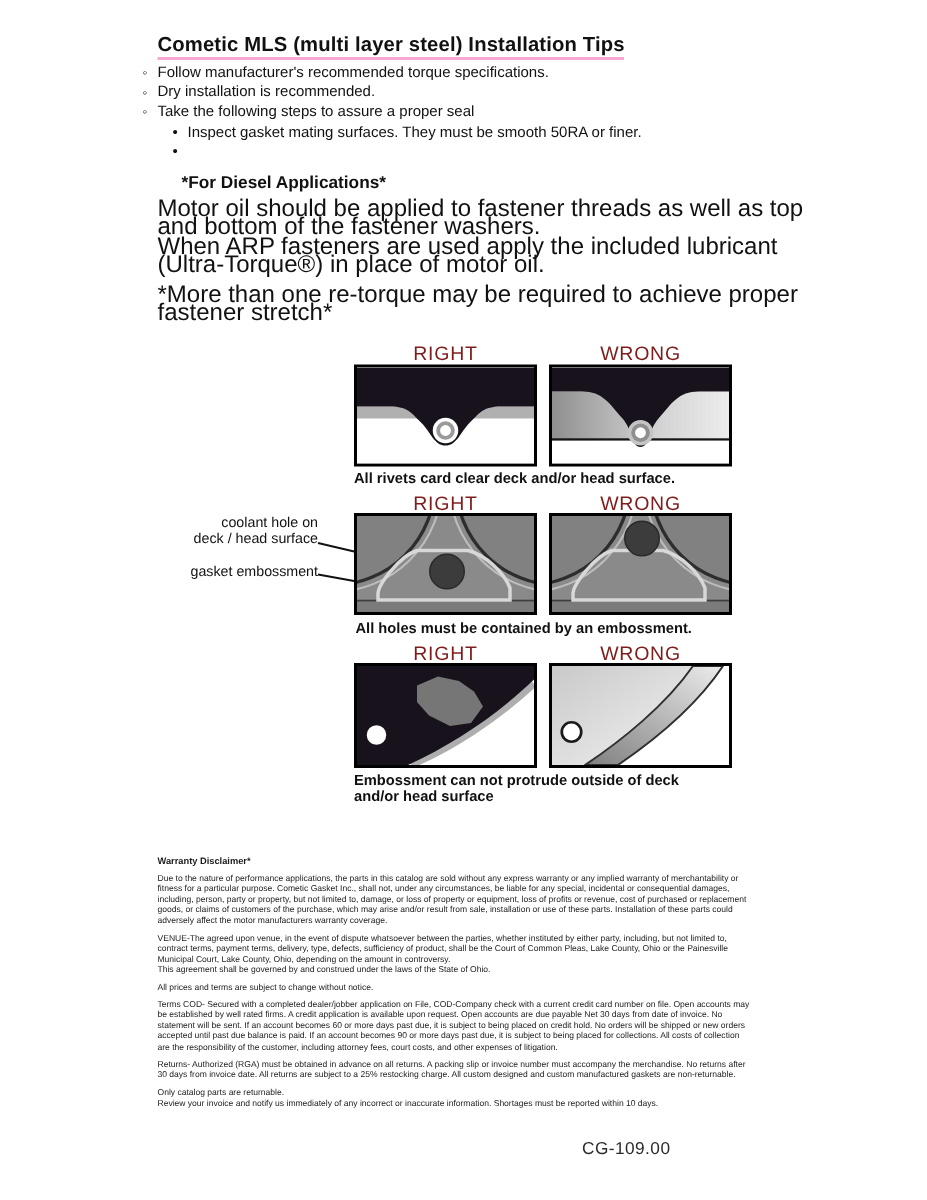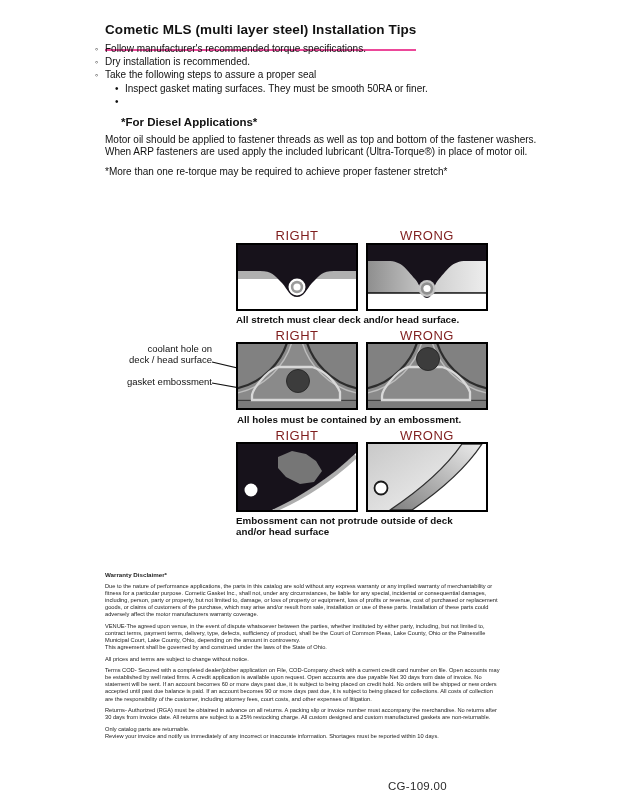--- a/index.html
+++ b/index.html
@@ -2,51 +2,51 @@
 <html><head>
 <meta charset="utf-8">
 <style>
   html,body{margin:0;padding:0;background:#ffffff;}
   body{width:618px;height:800px;position:relative;font-family:"Liberation Sans",sans-serif;color:#111;
        -webkit-font-smoothing:antialiased;}
   .abs{position:absolute;}
   .ml{white-space:pre-line;}
 
   
-  .doc-title{left:105px;top:22px;font-size:13.5px;font-weight:bold;border-bottom:2px solid #ec4899;
-             padding-bottom:12px;letter-spacing:.1px;}
+  .doc-title{left:105px;top:22px;font-size:13.5px;font-weight:bold;border-bottom:2px solid #f9a8d4;
+             padding-bottom:1px;letter-spacing:.1px;}
 
   
   .tips{left:95px;top:42px;font-size:10px;line-height:13.2px;width:470px;}
   .tip-row{display:flex;}
   .tip-row.lv2{padding-left:20px;}
   .marker{width:10px;flex:0 0 10px;}
   .tip-row.lv1 .marker{font-size:9px;transform:translateY(.5px);}
 
   
   .diesel{left:105px;top:116px;width:436px;}
   .diesel h3{margin:0 0 6px 16px;font-size:11.5px;font-weight:bold;}
-  .diesel p{margin:0 0 9px 0;font-size:10px;line-height:12.4px;}
+  .diesel p{margin:0 0 9px 0;font-size:16px;line-height:12.4px;}
   .diesel p.last{margin-top:-2px;}
 
   
   .dlabel{width:122px;text-align:center;font-size:13px;letter-spacing:.5px;color:#7f1d1d;}
   .dbox{width:118px;border:2px solid #000;background:#fff;line-height:0;}
   .dbox svg{display:block;}
   .dcaption{font-size:9.8px;font-weight:bold;line-height:11px;color:#111;}
 
   
   .ann{left:55px;width:157px;text-align:right;font-size:9.5px;line-height:10.8px;color:#111;}
 
   
   .disclaimer{left:105px;top:571px;width:414px;font-size:5.7px;line-height:7.1px;color:#1c1c1c;}
   .disclaimer .dh{font-weight:bold;font-size:6.2px;margin-bottom:5px;}
   .disclaimer .dp{margin-bottom:4.4px;}
 
-  .page-code{left:388px;top:780px;font-size:11.5px;color:#2b2b2b;letter-spacing:.3px;}
+  .page-code{left:388px;top:760px;font-size:11.5px;color:#2b2b2b;letter-spacing:.3px;}
 </style>
 </head>
 <body>
 
 <div class="abs doc-title">Cometic MLS (multi layer steel) Installation Tips</div>
 
 <div class="abs tips">
   <div class="tip-row lv1">
     <span class="marker">◦</span>
     <span>Follow manufacturer's recommended torque specifications.</span>
@@ -105,21 +105,21 @@
     <rect x="0" y="47.2" width="118" height="1.5" fill="#151515"></rect>
     <path d="M0,0 H118 V16 H98 C84,16 80,24 71,34 C64,42 65,53 59,53 C53,53 54,42 47,34 C38,24 34,16 20,16 H0 Z" fill="#17121b"></path>
     <g>
       <circle cx="59" cy="43.5" r="8.5" fill="#c4c4c4"></circle>
       <circle cx="59" cy="43.5" r="6.2" fill="#8f8f8f"></circle>
       <circle cx="59" cy="43.5" r="3.6" fill="#ffffff"></circle>
     </g>
   </svg>
 </div>
 
-<div class="abs dcaption" style="left:236px;top:314px;">All stretch must clear deck and/or head surface.</div>
+<div class="abs dcaption" style="left:236px;top:314px;">All rivets card clear deck and/or head surface.</div>
 
 <div class="abs dlabel" style="left:236px;top:328px;">RIGHT</div>
 <div class="abs dlabel" style="left:366px;top:328px;">WRONG</div>
 
 <div class="abs ann ml" style="top:344px;">coolant hole on
 deck / head surface</div>
 <div class="abs ann" style="top:377px;">gasket embossment</div>
 
 <svg class="abs" style="left:205px;top:352px;pointer-events:none;" width="110" height="46" viewBox="0 0 110 46" xmlns="http://www.w3.org/2000/svg">
   <line x1="7" y1="10" x2="92" y2="30" stroke="#111" stroke-width="1.2"></line>

